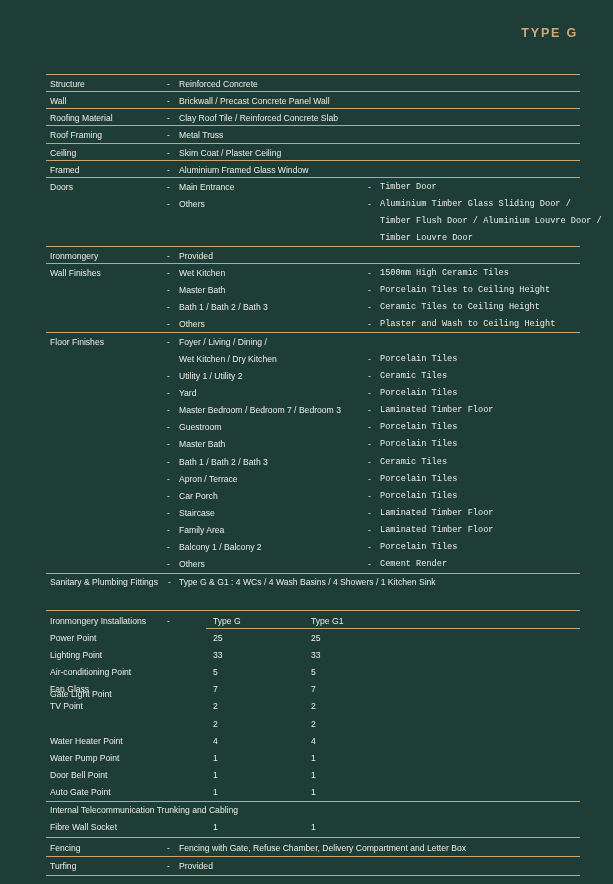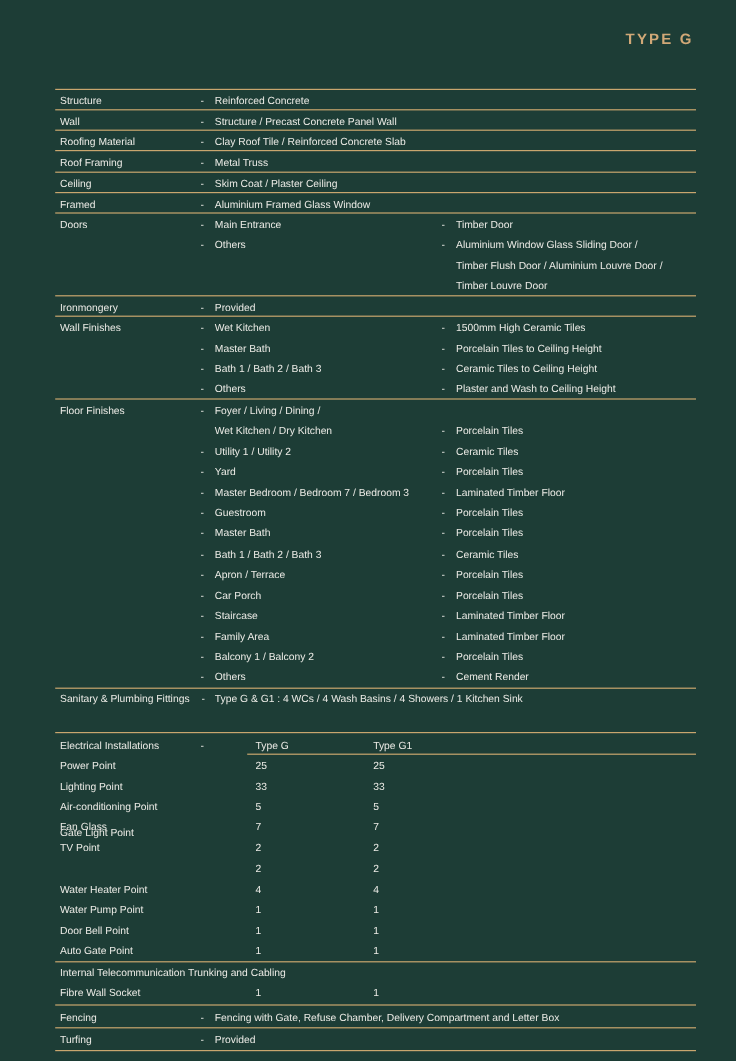--- a/index.html
+++ b/index.html
@@ -10,21 +10,21 @@
   .title {
     position:absolute; top:26px; right:35px; color:#d1a877; font-size:12.5px;
     letter-spacing:1.8px; font-weight:bold;
   }
   .line { position:absolute; left:46px; width:534px; height:1px; background:#c9a66e; }
   .t { position:absolute; white-space:nowrap; line-height:12px; }
   .lbl { left:50px; }
   .dash1 { left:167px; }
   .v1 { left:179px; }
   .dash2 { left:368px; }
-  .v2 { left:380px; }
+  .v2 { left:380px;font-family:Liberation Mono, monospace; }
   .e1 { left:213px; }
   .e2 { left:311px; }
 </style>
 </head>
 <body>
 
 <div class="title">TYPE G</div>
 
 <div class="line" style="top:74px"></div>
 <div class="line" style="top:91px"></div>
@@ -45,21 +45,21 @@
 <div class="line" style="top:875px"></div>
 
 <div>
   <span class="t lbl" style="top:78px">Structure</span>
   <span class="t dash1" style="top:78px">-</span>
   <span class="t v1" style="top:78px">Reinforced Concrete</span>
 </div>
 <div>
   <span class="t lbl" style="top:95px">Wall</span>
   <span class="t dash1" style="top:95px">-</span>
-  <span class="t v1" style="top:95px">Structure / Precast Concrete Panel Wall</span>
+  <span class="t v1" style="top:95px">Brickwall / Precast Concrete Panel Wall</span>
 </div>
 <div>
   <span class="t lbl" style="top:112px">Roofing Material</span>
   <span class="t dash1" style="top:112px">-</span>
   <span class="t v1" style="top:112px">Clay Roof Tile / Reinforced Concrete Slab</span>
 </div>
 <div>
   <span class="t lbl" style="top:129px">Roof Framing</span>
   <span class="t dash1" style="top:129px">-</span>
   <span class="t v1" style="top:129px">Metal Truss</span>
@@ -77,21 +77,21 @@
 
 <div>
   <span class="t lbl" style="top:181px">Doors</span>
   <span class="t dash1" style="top:181px">-</span>
   <span class="t v1" style="top:181px">Main Entrance</span>
   <span class="t dash2" style="top:181px">-</span>
   <span class="t v2" style="top:181px">Timber Door</span>
   <span class="t dash1" style="top:198px">-</span>
   <span class="t v1" style="top:198px">Others</span>
   <span class="t dash2" style="top:198px">-</span>
-  <span class="t v2" style="top:198px">Aluminium Window Glass Sliding Door /</span>
+  <span class="t v2" style="top:198px">Aluminium Timber Glass Sliding Door /</span>
   <span class="t v2" style="top:215px">Timber Flush Door / Aluminium Louvre Door /</span>
   <span class="t v2" style="top:232px">Timber Louvre Door</span>
 </div>
 
 <div>
   <span class="t lbl" style="top:250px">Ironmongery</span>
   <span class="t dash1" style="top:250px">-</span>
   <span class="t v1" style="top:250px">Provided</span>
 </div>
 
@@ -185,21 +185,21 @@
   <span class="t v2" style="top:558px">Cement Render</span>
 </div>
 
 <div>
   <span class="t lbl" style="top:576px">Sanitary &amp; Plumbing Fittings</span>
   <span class="t" style="top:576px;left:168px">-</span>
   <span class="t v1" style="top:576px">Type G &amp; G1 : 4 WCs / 4 Wash Basins / 4 Showers / 1 Kitchen Sink</span>
 </div>
 
 <div>
-  <span class="t lbl" style="top:615px">Electrical Installations</span>
+  <span class="t lbl" style="top:615px">Ironmongery Installations</span>
   <span class="t dash1" style="top:615px">-</span>
   <span class="t e1" style="top:615px">Type G</span>
   <span class="t e2" style="top:615px">Type G1</span>
 
   <span class="t lbl" style="top:632px">Power Point</span>
   <span class="t e1" style="top:632px">25</span>
   <span class="t e2" style="top:632px">25</span>
 
   <span class="t lbl" style="top:649px">Lighting Point</span>
   <span class="t e1" style="top:649px">33</span>

